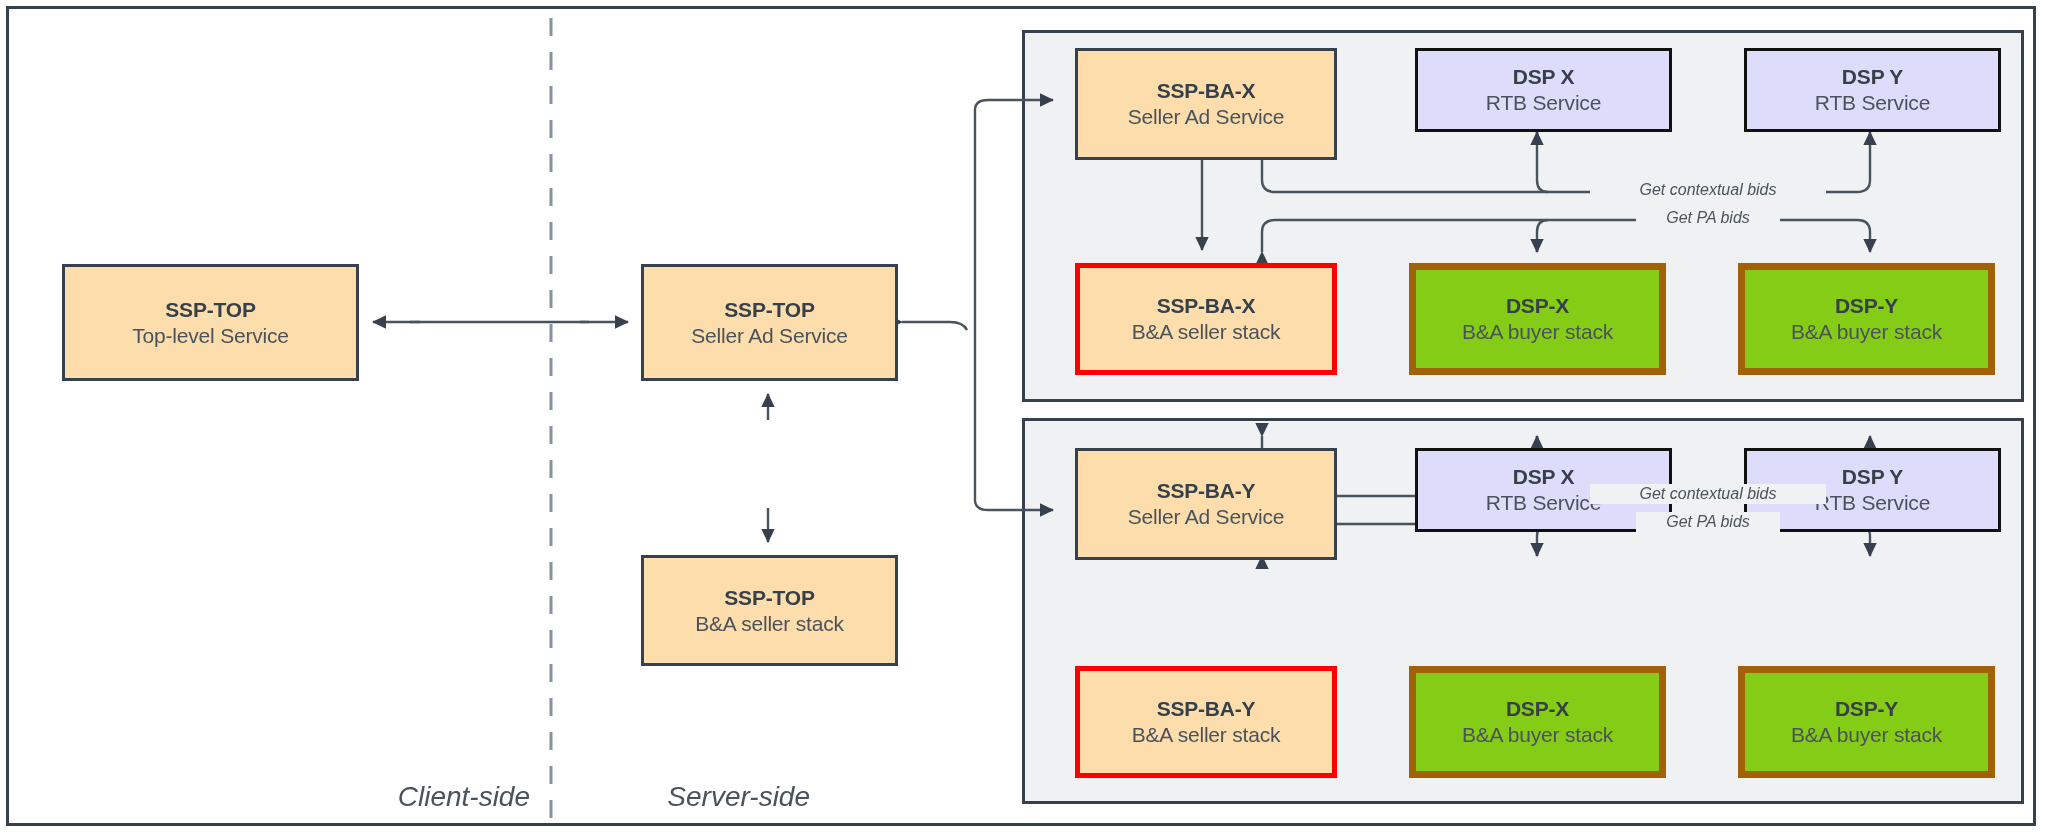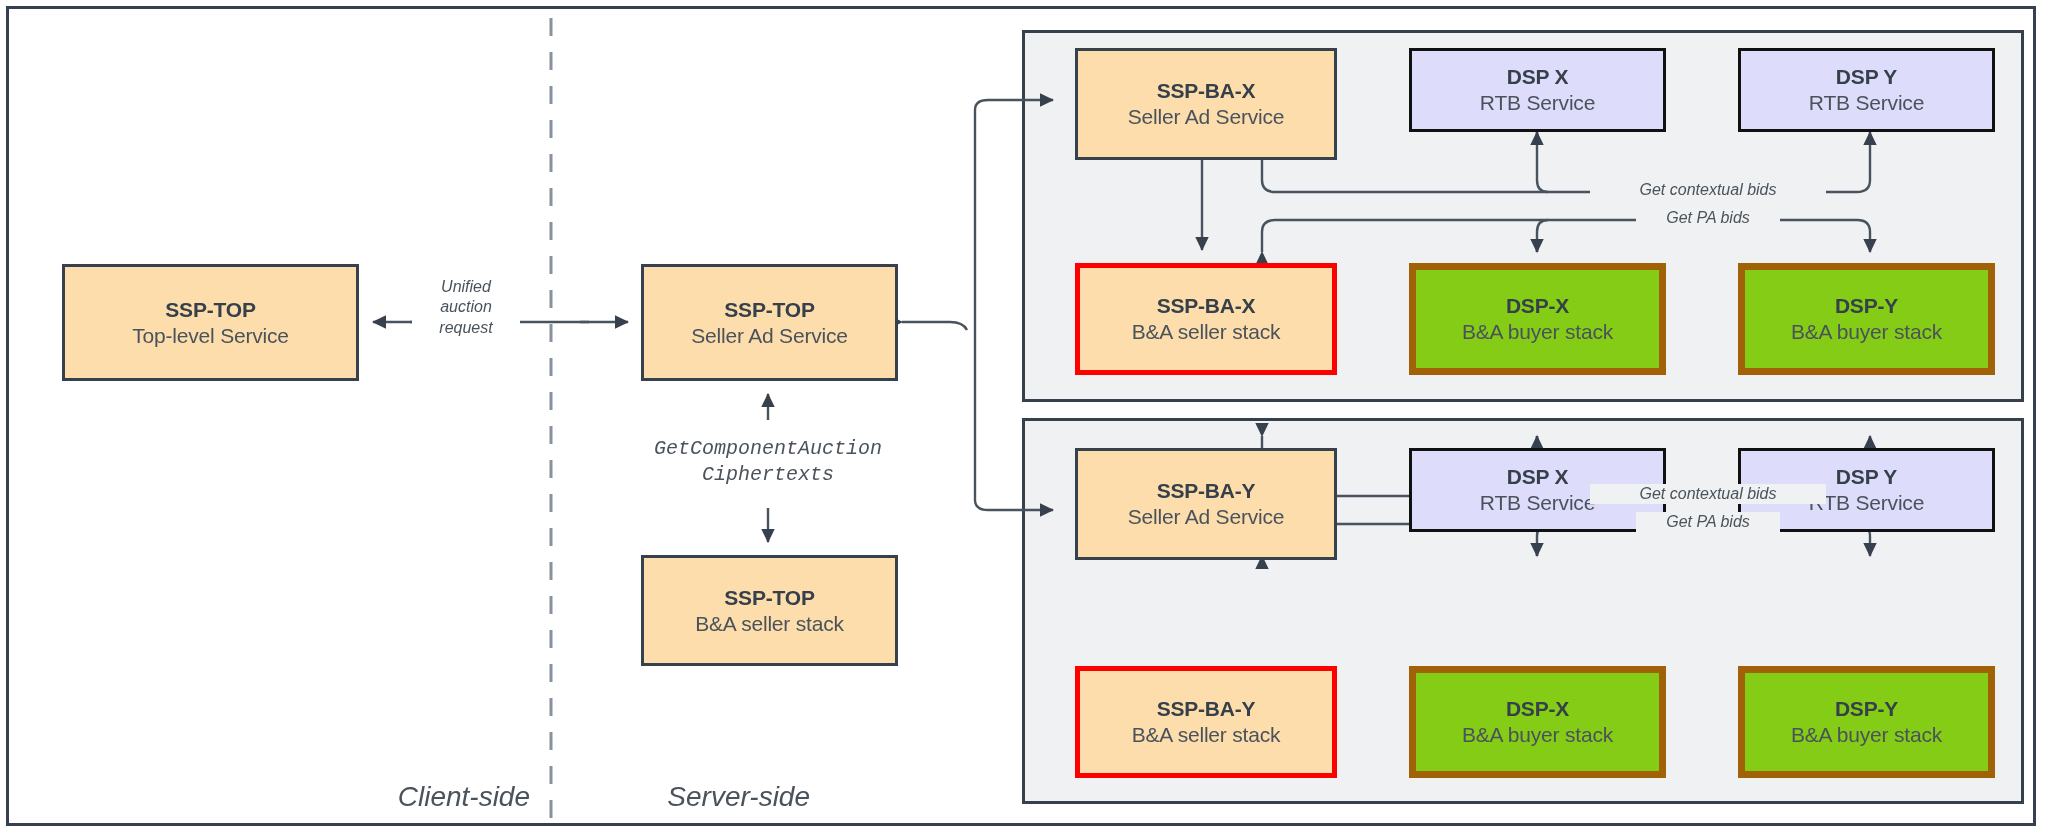--- a/index.html
+++ b/index.html
@@ -17,21 +17,21 @@
 
   .node{
     position:absolute;box-sizing:border-box;
     display:flex;flex-direction:column;align-items:center;justify-content:center;
     text-align:center;line-height:1.22;
   }
   .node .t1{font-weight:bold;font-size:21px;color:#36404a;letter-spacing:-0.2px;}
   .node .t2{font-size:21px;color:#4a535c;letter-spacing:-0.2px;}
 
   .n-seller{background:#fcddab;border:3px solid #37414d;}
-  .n-buyer{background:#dedcfb;border:3px solid #111111;}
+  .n-buyer{background:#dedcfb;border:3px solid #111111;margin-left:6px;}
   .n-seller-red{background:#fcddab;border:5px solid #ff0000;}
   .n-buyer-red{background:#84cc16;border:7px solid #a16207;text-align:center;}
 
   .edgelabel{
     position:absolute;font-style:italic;color:#4a535c;
     font-size:16px;line-height:1.28;text-align:center;white-space:pre;
     background:#ffffff;
   }
   .edgelabel.onpanel{background:#eff1f3;}
   .edgelabel.mono{font-family:"Liberation Mono",monospace;font-size:20px;}
@@ -156,26 +156,21 @@
   </div>
   <div class="node n-buyer-red" style="left:1409px;top:666px;width:257px;height:112px;">
     <span class="t1">DSP-X</span>
     <span class="t2">B&amp;A buyer stack</span>
   </div>
   <div class="node n-buyer-red" style="left:1738px;top:666px;width:257px;height:112px;">
     <span class="t1">DSP-Y</span>
     <span class="t2">B&amp;A buyer stack</span>
   </div>
 
-  <div class="edgelabel" style="left:412px;top:277px;width:108px;">Unified
-auction
-request</div>
 
-  <div class="edgelabel mono" style="left:608px;top:436px;width:320px;">GetComponentAuction
-Ciphertexts</div>
 
   <div class="edgelabel onpanel" style="left:1590px;top:180px;width:236px;">Get contextual bids</div>
   <div class="edgelabel onpanel" style="left:1636px;top:208px;width:144px;">Get PA bids</div>
 
   <div class="edgelabel onpanel" style="left:1590px;top:484px;width:236px;">Get contextual bids</div>
   <div class="edgelabel onpanel" style="left:1636px;top:512px;width:144px;">Get PA bids</div>
 
   <div class="edgelabel side" style="left:310px;top:779px;width:220px;text-align:right;">Client-side</div>
   <div class="edgelabel side" style="left:580px;top:779px;width:230px;text-align:right;">Server-side</div>
 

